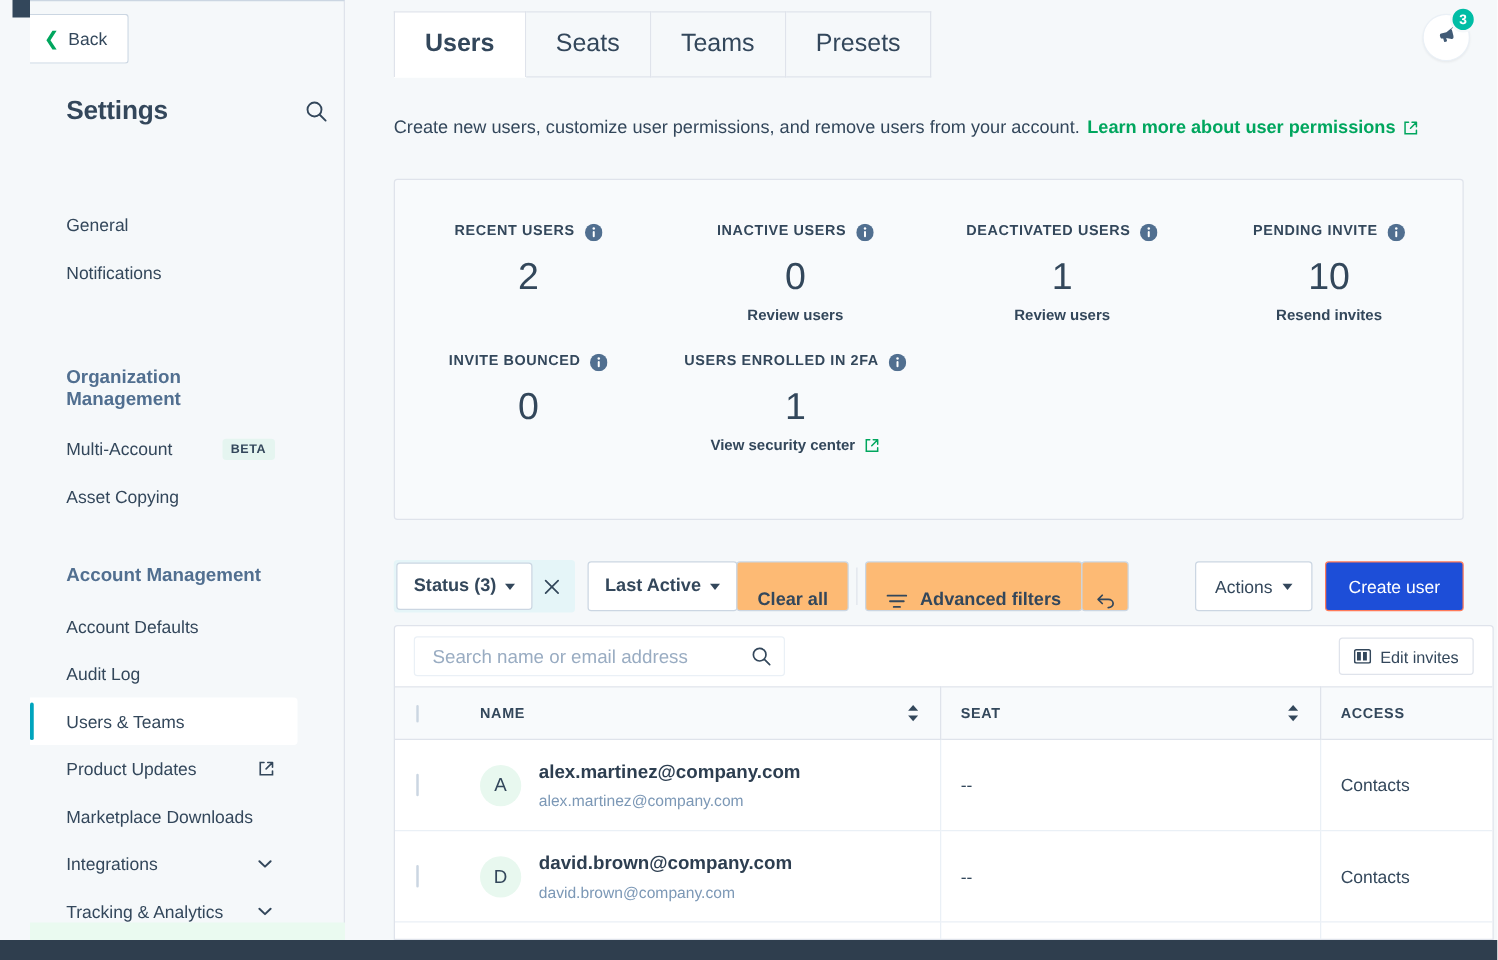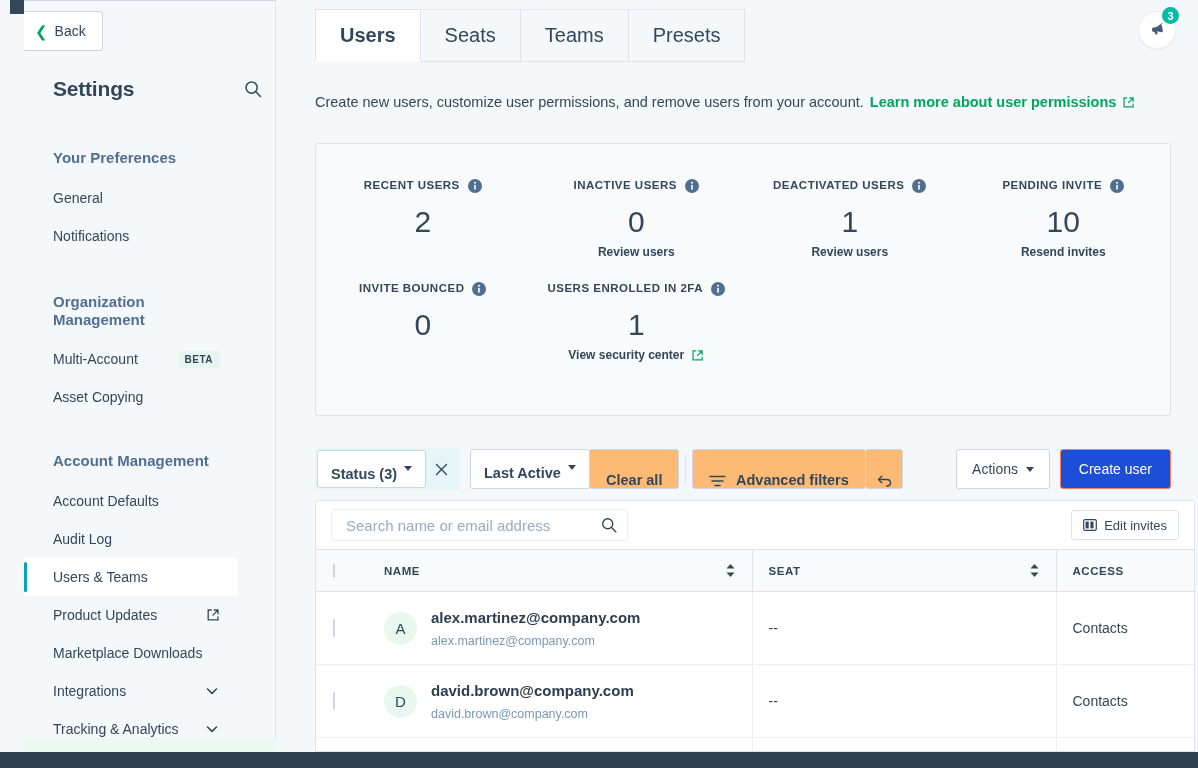--- a/index.html
+++ b/index.html
@@ -135,21 +135,21 @@
 
   
   .toolbar { position: absolute; left: 38px; top: 448px; width: 856px; height: 42px; }
   .filter-wrap {
     position: absolute; left: 0; top: 0; height: 42px;
     background: #e5f5f8; border-radius: 3px; padding: 0 6px 0 0;
     display: flex; align-items: center;
   }
   .pill {
     height: 38px; background: #ffffff; border: 1px solid #cbd6e2; border-radius: 3px;
-    display: inline-flex; align-items: flex-start; gap: 7px; padding: 15px 13px;
+    display: inline-flex; align-items: center; gap: 7px; padding: 15px 13px;
     font-size: 14.5px; font-weight: 700; color: #33475b; cursor: pointer;
   }
   .filter-wrap .pill { margin: 0 2px 0 2px; }
   .caret { border-left: 4px solid transparent; border-right: 4px solid transparent; border-top: 5px solid #33475b; display:inline-block; }
   .xbtn { width: 26px; height: 38px; display: flex; align-items: center; justify-content: center; cursor: pointer; color:#33475b; font-size:17px; }
 
   .tb-btn {
     position: absolute; top: 1px; height: 40px;
     background: #fdba74; border: 1px solid #cbd6e2; border-radius: 3px;
     display: inline-flex; align-items: flex-end; gap: 10px; padding: 0 16px;
@@ -247,21 +247,20 @@
       <h1>Settings</h1>
       <span class="search-ico">
         <svg width="20" height="20" viewBox="0 0 20 20" fill="none">
           <circle cx="8.6" cy="8.6" r="5.6" stroke="#33475b" stroke-width="1.5"></circle>
           <line x1="12.8" y1="12.8" x2="17.5" y2="17.5" stroke="#33475b" stroke-width="1.5" stroke-linecap="round"></line>
         </svg>
       </span>
     </div>
 
     <div class="nav-group" style="top:148px;">
-      <div class="nav-title">Your Preferences</div>
       <div style="height:12px"></div>
       <div class="nav-item">
         <span class="txt">General</span>
       </div>
       <div class="nav-item">
         <span class="txt">Notifications</span>
       </div>
     </div>
 
     <div class="nav-group" style="top:292px;">

